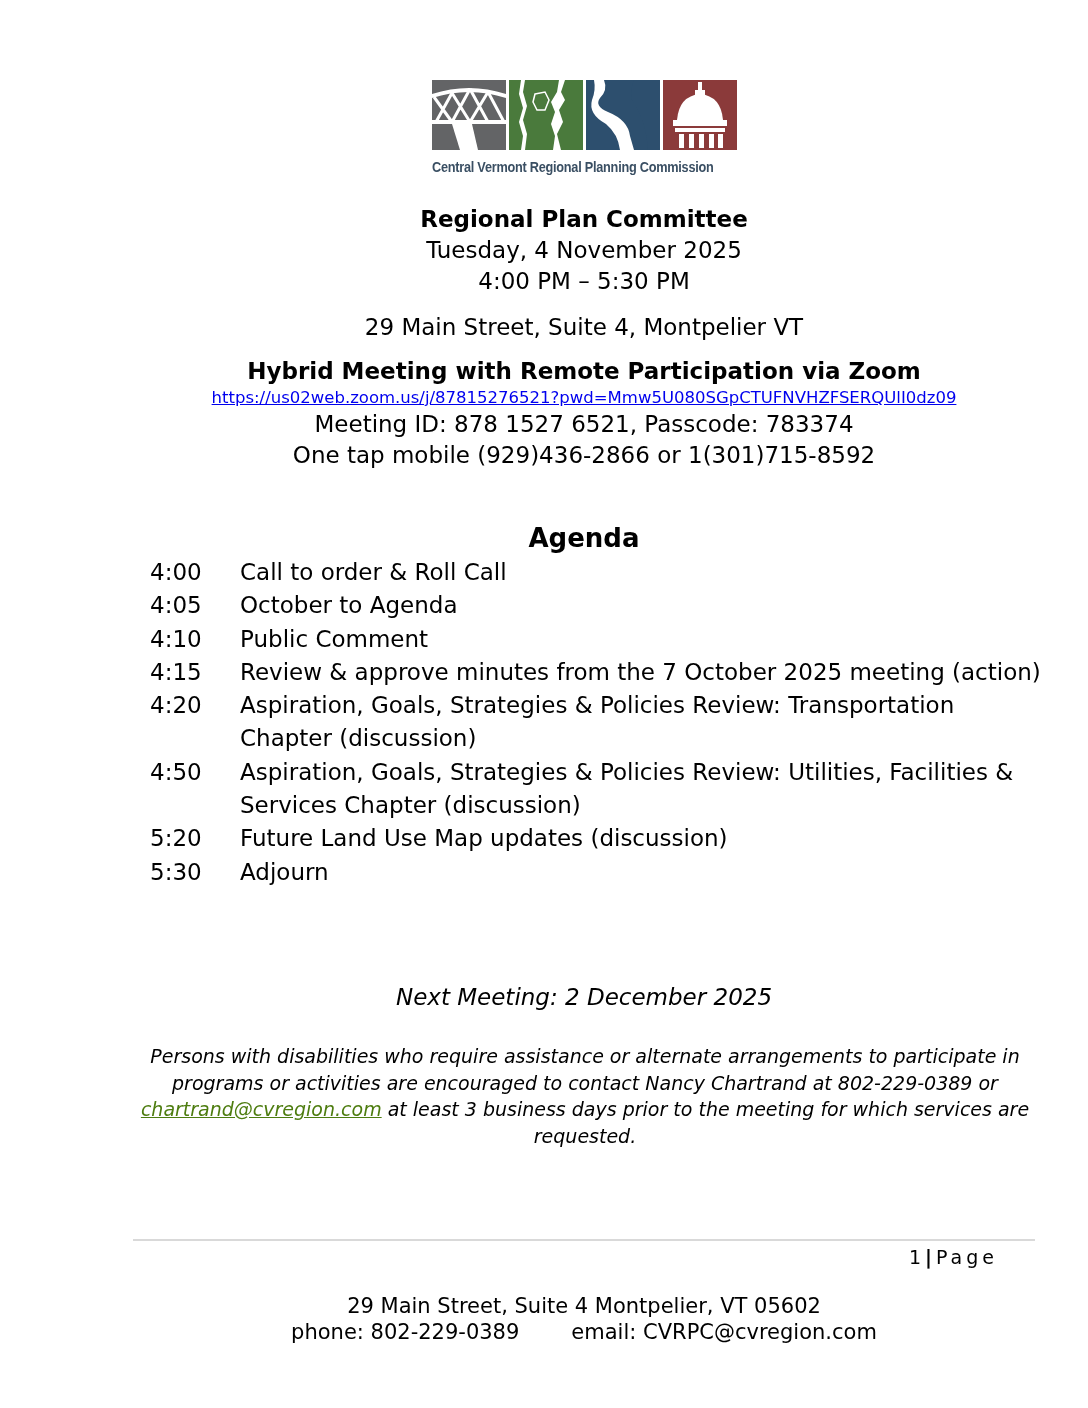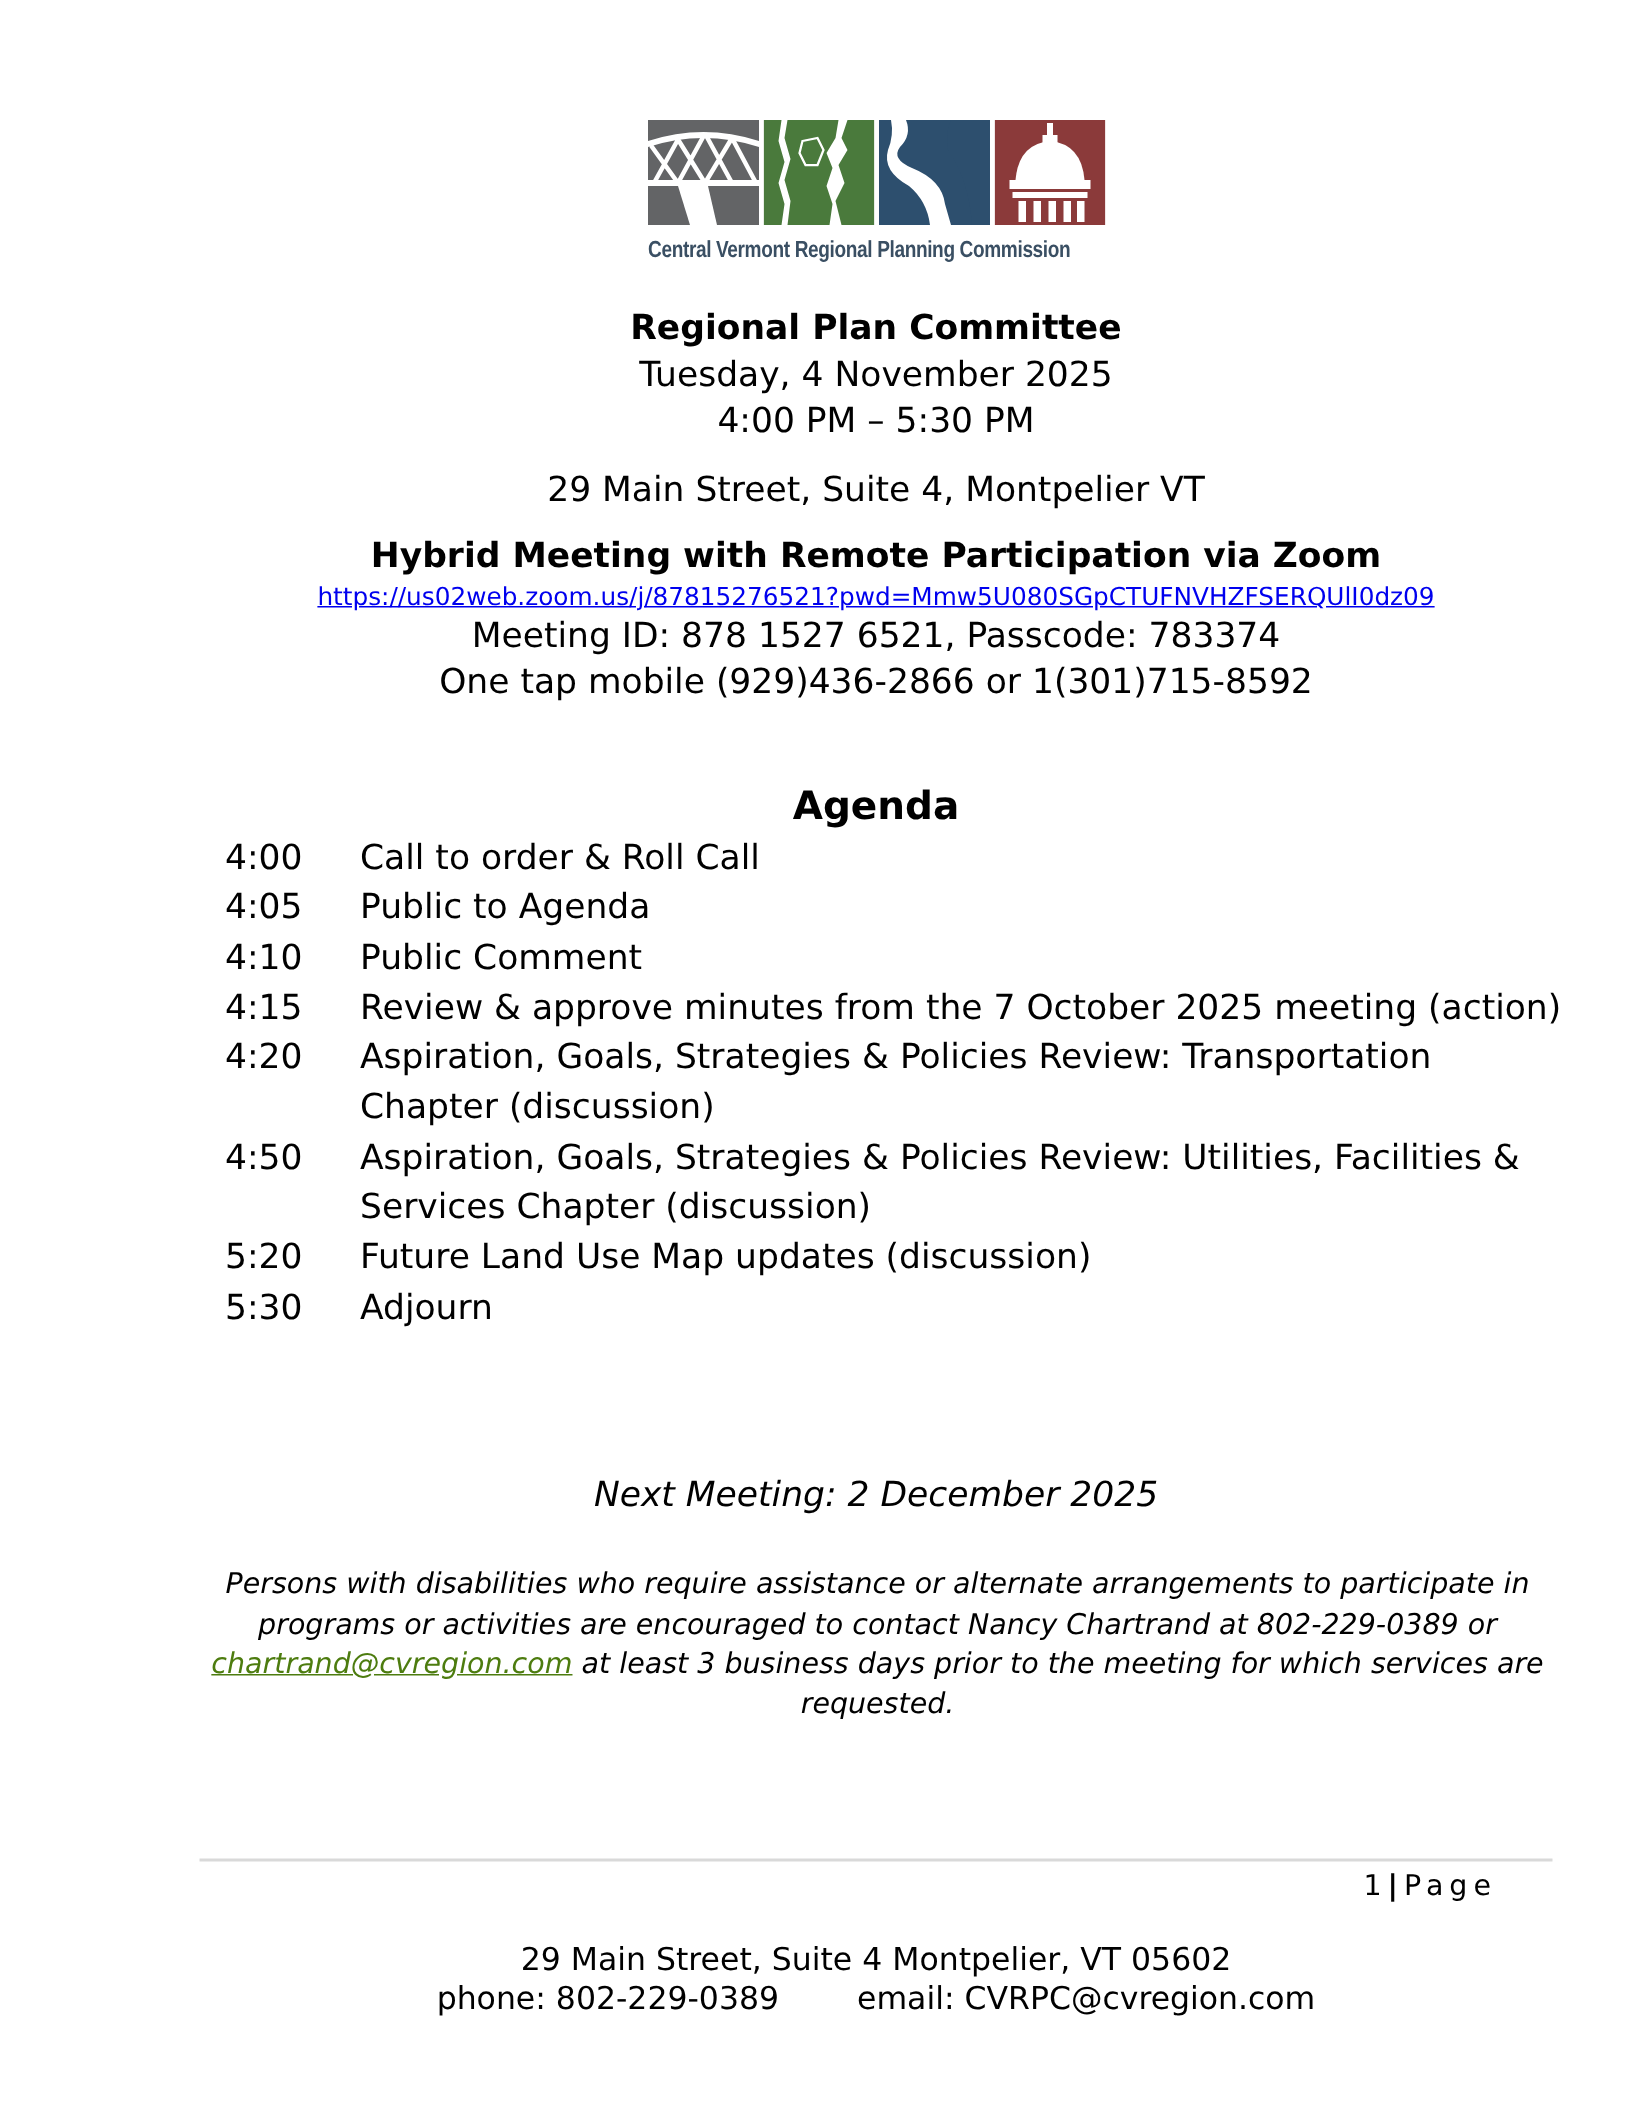--- a/index.html
+++ b/index.html
@@ -120,21 +120,21 @@
   <div class="center h-line" style="top:442px;">One tap mobile (929)436-2866 or 1(301)715-8592</div>
 
   <div class="center agenda-title" style="top:523px;">Agenda</div>
   <div class="agenda">
     <div class="agenda-row">
       <span class="agenda-time">4:00</span>
       <span class="agenda-text">Call to order &amp; Roll Call</span>
     </div>
     <div class="agenda-row">
       <span class="agenda-time">4:05</span>
-      <span class="agenda-text">Public to Agenda</span>
+      <span class="agenda-text">October to Agenda</span>
     </div>
     <div class="agenda-row">
       <span class="agenda-time">4:10</span>
       <span class="agenda-text">Public Comment</span>
     </div>
     <div class="agenda-row">
       <span class="agenda-time">4:15</span>
       <span class="agenda-text">Review &amp; approve minutes from the 7 October 2025 meeting (action)</span>
     </div>
     <div class="agenda-row">

